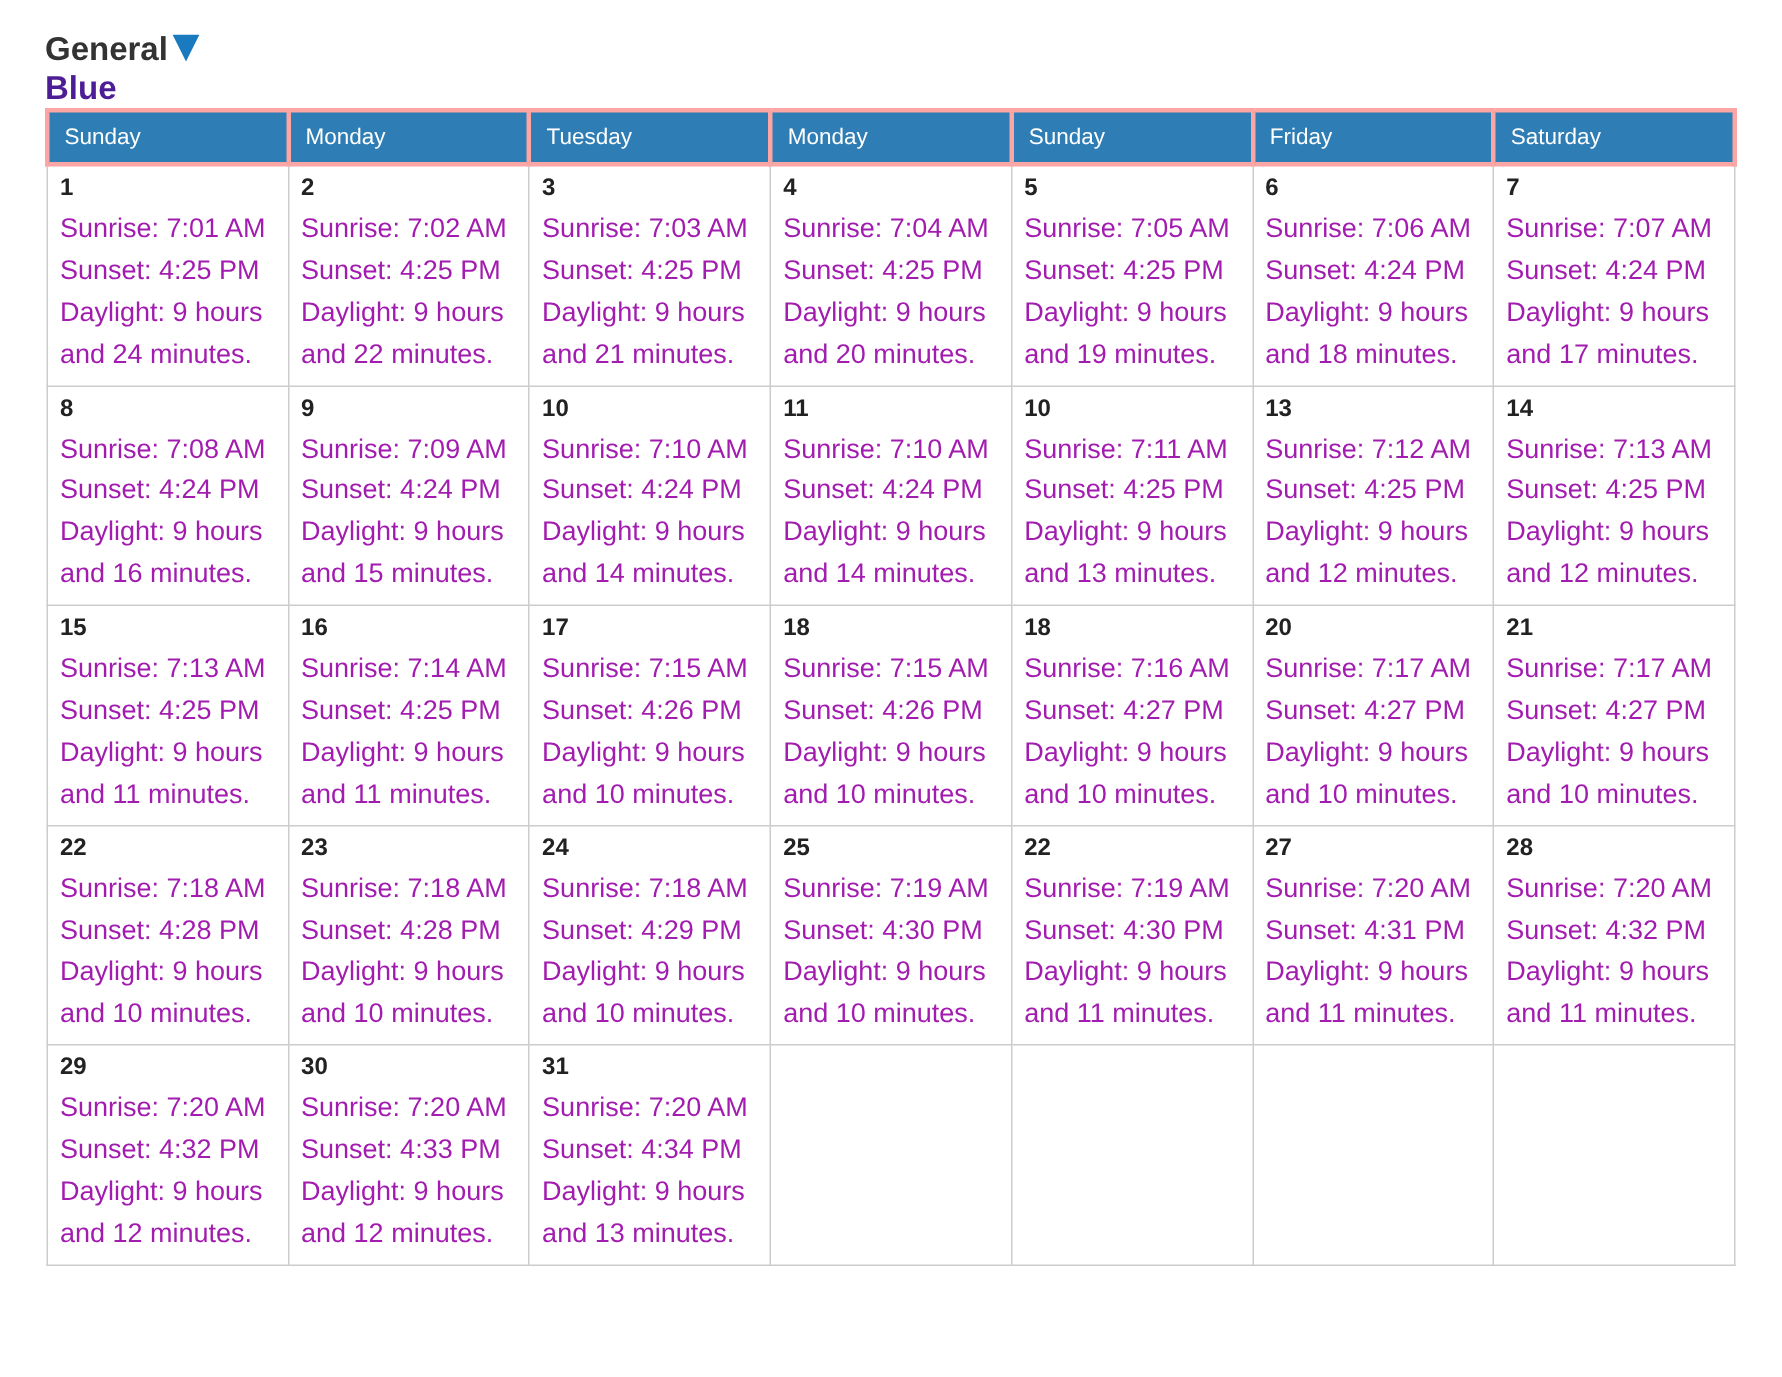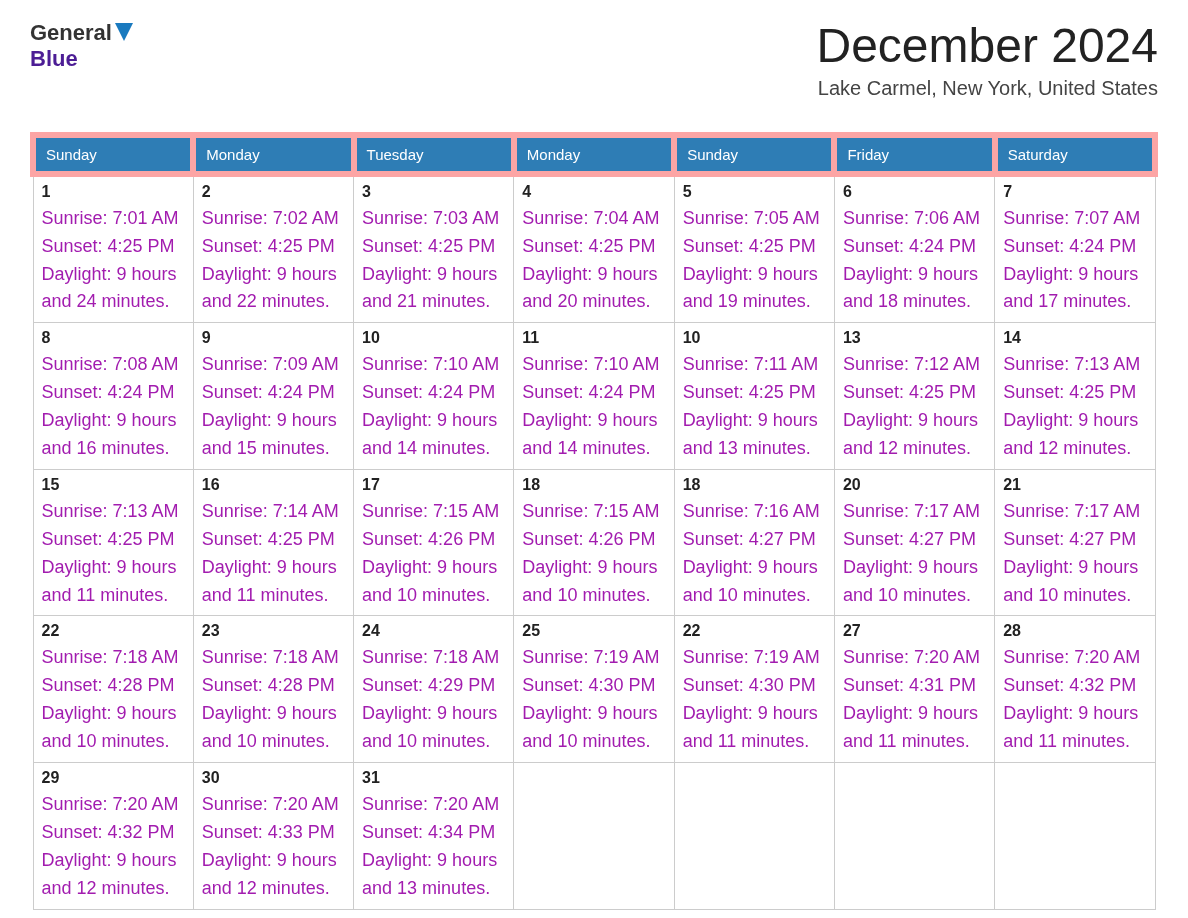--- a/index.html
+++ b/index.html
@@ -7,21 +7,21 @@
       font-family: Arial, sans-serif;
       background: #fff;
       padding: 20px 30px;
       width: 1188px;
       min-height: 918px;
     }
     .header {
       display: flex;
       justify-content: space-between;
       align-items: flex-start;
-      margin-bottom: 32px;
+      margin-bottom: 0;
     }
     .title-block {
       text-align: right;
     }
     .month-title {
       font-size: 48px;
       font-weight: 300;
       color: #222;
       line-height: 1.1;
     }
@@ -35,21 +35,21 @@
       border-collapse: collapse;
       table-layout: fixed;
     }
     thead th {
       background-color: #2e7db5;
       color: #fff;
       font-size: 15px;
       font-weight: normal;
       padding: 8px 10px;
       text-align: left;
-      border: 6px solid #fca5a5;
+      border: 3px solid #fca5a5;
     }
     tbody td {
       border: 1px solid #ccc;
       vertical-align: top;
       padding: 6px 8px;
       font-size: 13px;
       color: #333;
       height: 110px;
     }
     .day-number {
@@ -85,24 +85,20 @@
       <span style="display:inline-block;margin-left:3px;margin-top:2px;">
         <svg width="18" height="18" viewBox="0 0 18 18">
           <polygon points="0,0 18,0 9,18" fill="#1a7abf"></polygon>
         </svg>
       </span>
     </div>
     <div>
       <span style="font-size:22px;font-weight:bold;color:#4c1d95;">Blue</span>
     </div>
   </div>
-  <div class="title-block">
-    <div class="month-title">December 2024</div>
-    <div class="location-title">Lake Carmel, New York, United States</div>
-  </div>
 </div>
 
 <table>
   <thead>
     <tr>
     <th>Sunday</th>
         <th>Monday</th>
         <th>Tuesday</th>
         <th>Monday</th>
         <th>Sunday</th>

